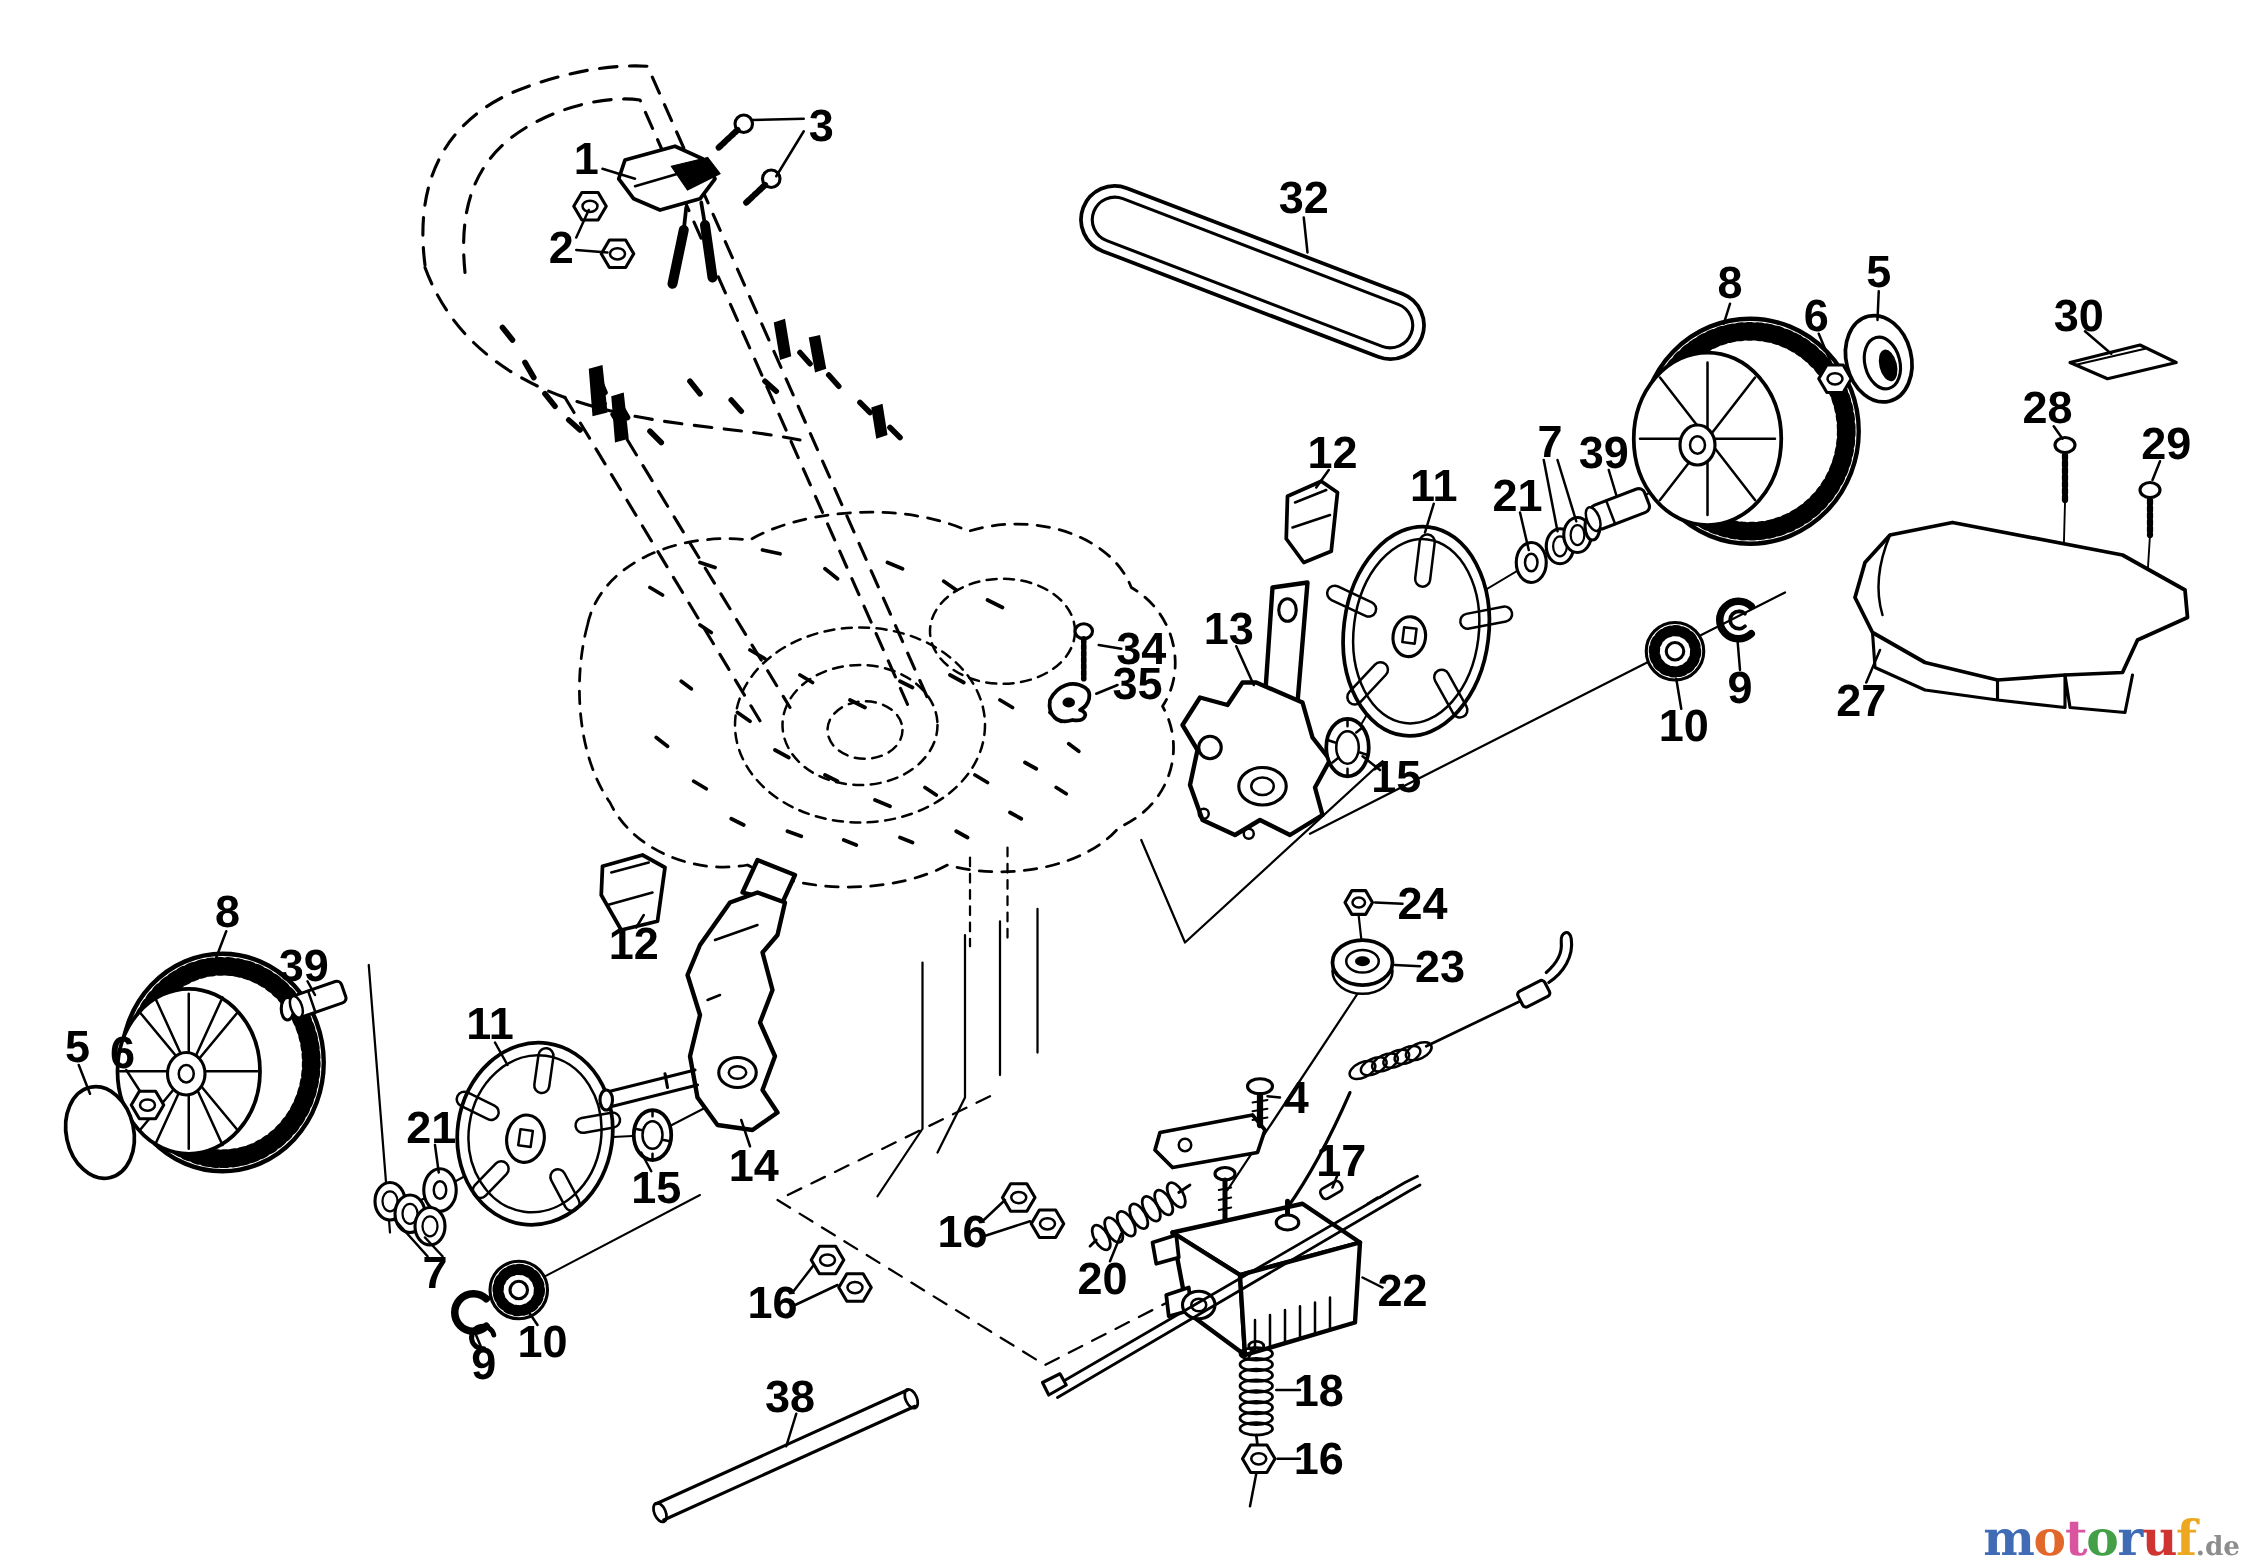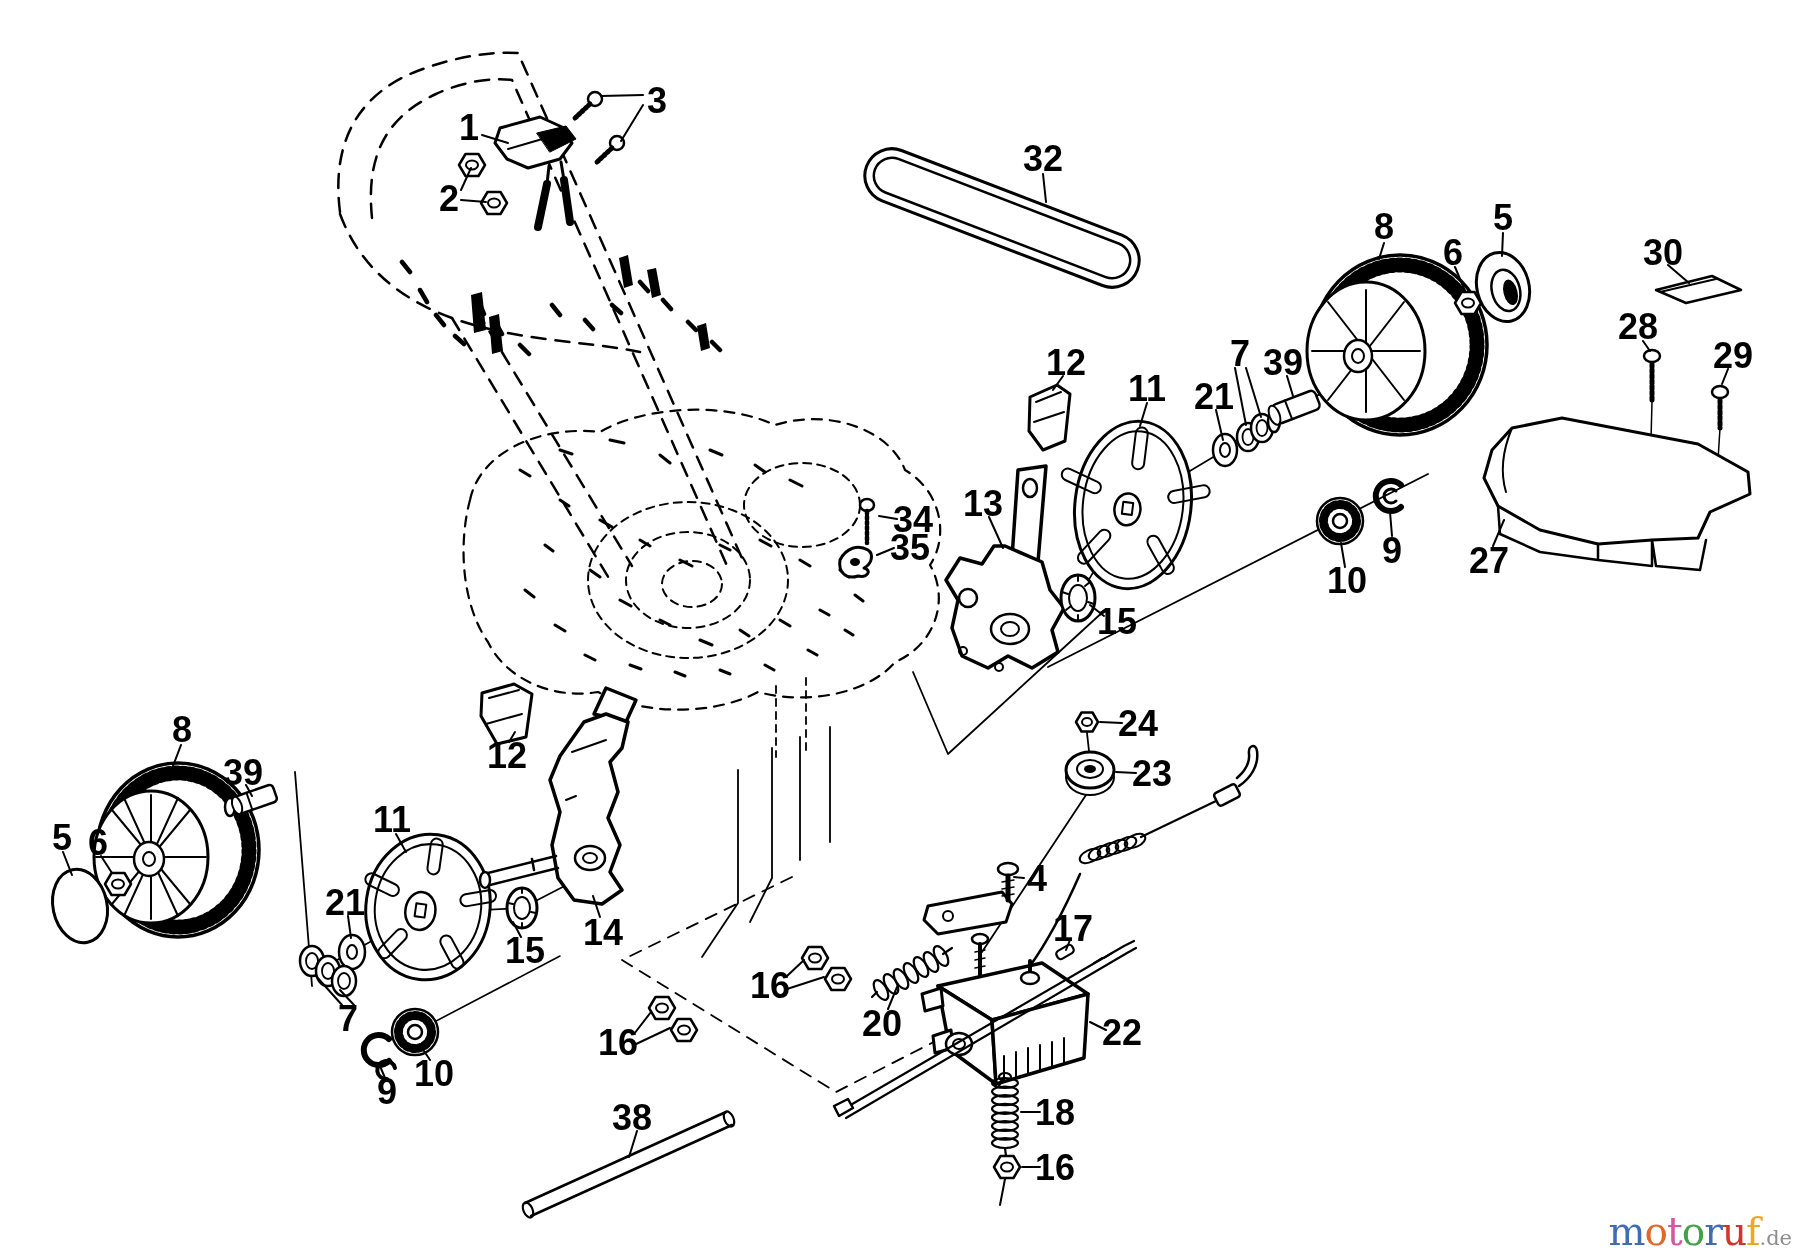--- a/index.html
+++ b/index.html
@@ -1,18 +1,18 @@
 <!DOCTYPE html>
 <html><head>
 <meta charset="utf-8">
 <style>
   html,body{margin:0;padding:0;width:1800px;height:1253px;background:#fff;overflow:hidden;position:relative}
   svg{display:block}
   .callout{font:700 36px "Liberation Sans",sans-serif;fill:#000;text-anchor:middle;dominant-baseline:central}
-  .logo{position:absolute;right:8px;bottom:2px;font-family:"DejaVu Serif",serif;font-weight:400;
+  .logo{position:absolute;right:8px;bottom:2px;font-family:"DejaVu Serif",serif;font-weight:700;
         font-size:39px;letter-spacing:-1px;line-height:1;white-space:nowrap}
   .logo .de{font-size:21px;letter-spacing:0}
 </style>
 </head>
 <body>
 
 <svg width="1800" height="1253" viewBox="0 0 1800 1253" xmlns="http://www.w3.org/2000/svg">
 <g stroke="#000" fill="none" stroke-width="2.5" stroke-linecap="round" stroke-linejoin="round">
 
   <g stroke-dasharray="14 10">

